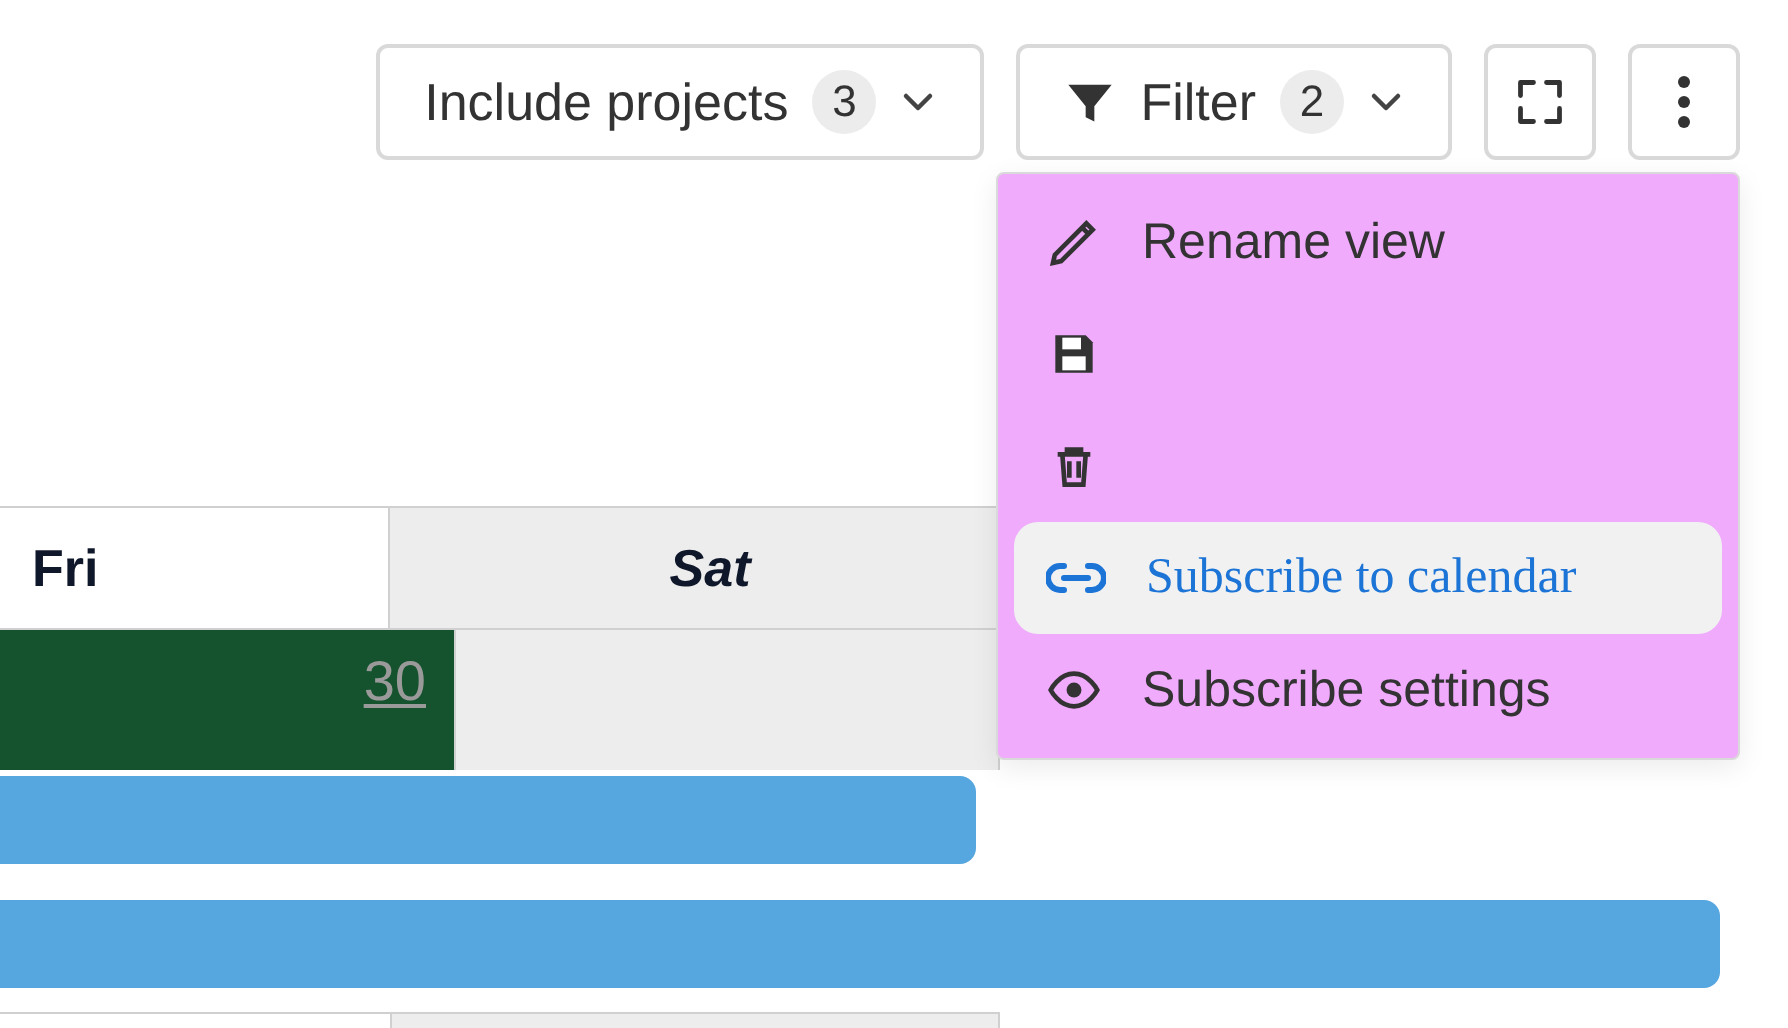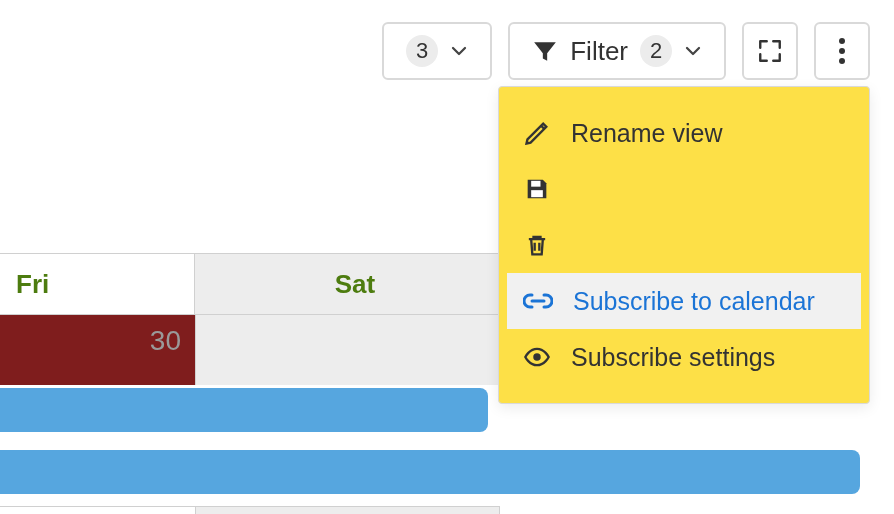--- a/index.html
+++ b/index.html
@@ -69,98 +69,100 @@
   .i-filter { width: 26px; height: 26px; }
   .i-expand { width: 26px; height: 26px; }
   .i-dots { width: 6px; height: 26px; }
 
   
   .menu {
     position: absolute;
     right: 24px;
     top: 86px;
     width: 372px;
-    background: #fde047;
+    background: #f0abfc;
     border: 1px solid #d9d9d9;
     border-radius: 4px;
     box-shadow: 0 4px 14px rgba(0,0,0,0.08);
-    padding: 18px 0;
+    padding: 6px 0;
     z-index: 10;
     text-align: right;
   }
   .menu-item {
     display: flex;
     align-items: center;
     gap: 20px;
     height: 56px;
     padding: 0 24px;
     font-size: 25px;
     color: #333;
     cursor: pointer;
   }
   .menu-item.highlight {
     background: #f1f1f1;
-    border-radius: 0;
+    border-radius: 12px;
     margin: 0 8px;
     padding: 0 16px;
     color: #1b74d6;
+    font-family: Liberation Serif, serif;
   }
   .menu-item .mi-icon { width: 28px; height: 28px; flex-shrink: 0; }
   .menu-item.highlight .mi-icon { width: 30px; height: 18px; }
 
   
   .cal-header {
     position: absolute;
     left: 0;
     top: 253px;
     height: 62px;
     width: 500px; 
     border-top: 1px solid #d0d0d0;
     border-bottom: 1px solid #d0d0d0;
     display: flex;
   }
   .cal-head-cell {
     font-weight: 700;
     font-size: 26px;
-    color: #4d7c0f;
+    color: #0f172a;
     display: flex;
     align-items: center;
     padding-left: 16px;
   }
   .cal-head-cell.fri {
     width: 195px;
     border-right: 1px solid #d0d0d0;
     background: #fff;
   }
   .cal-head-cell.sat {
     flex: 1;
     justify-content: center;
     text-align: center;
     background: #ededed;
     border-right: 1px solid #d0d0d0;
+    font-style: italic;
   }
 
   .date-row {
     position: absolute;
     left: 0;
     top: 315px;
     height: 70px;
     width: 500px;
     display: flex;
   }
   .date-cell {
     border-right: 1px solid #d0d0d0;
     display: flex;
     align-items: flex-start;
     justify-content: flex-end;
     padding: 10px 14px;
     font-size: 28px;
     color: #9a9a9a;
   }
-  .date-cell.fri { width: 196px; background: #7f1d1d; }
+  .date-cell.fri { width: 228px; background: #14532d; text-decoration: underline; }
   .date-cell.sat { flex: 1; background: #ededed; }
 
   
   .event-bar {
     position: absolute;
     left: 0;
     height: 44px;
     background: #56a6df;
     border-top-right-radius: 8px;
     border-bottom-right-radius: 8px;
@@ -182,20 +184,21 @@
     width: 304px;
     background: #ededed;
     border-right: 1px solid #d0d0d0;
   }
 </style>
 </head>
 <body>
 
 <div class="toolbar">
   <div class="btn-outline">
+    <span>Include projects</span>
     <span class="badge">3</span>
     <svg class="i-chev" viewBox="0 0 24 24">
         <path d="M4 8l8 8 8-8" fill="none" stroke="#444" stroke-width="3" stroke-linecap="round" stroke-linejoin="round"></path>
       </svg>
   </div>
 
   <div class="btn-outline">
     <svg class="i-filter" viewBox="0 0 24 24">
         <path d="M2 4h20L14 14v7l-4-2v-5L2 4z" fill="#333"></path>
       </svg>

